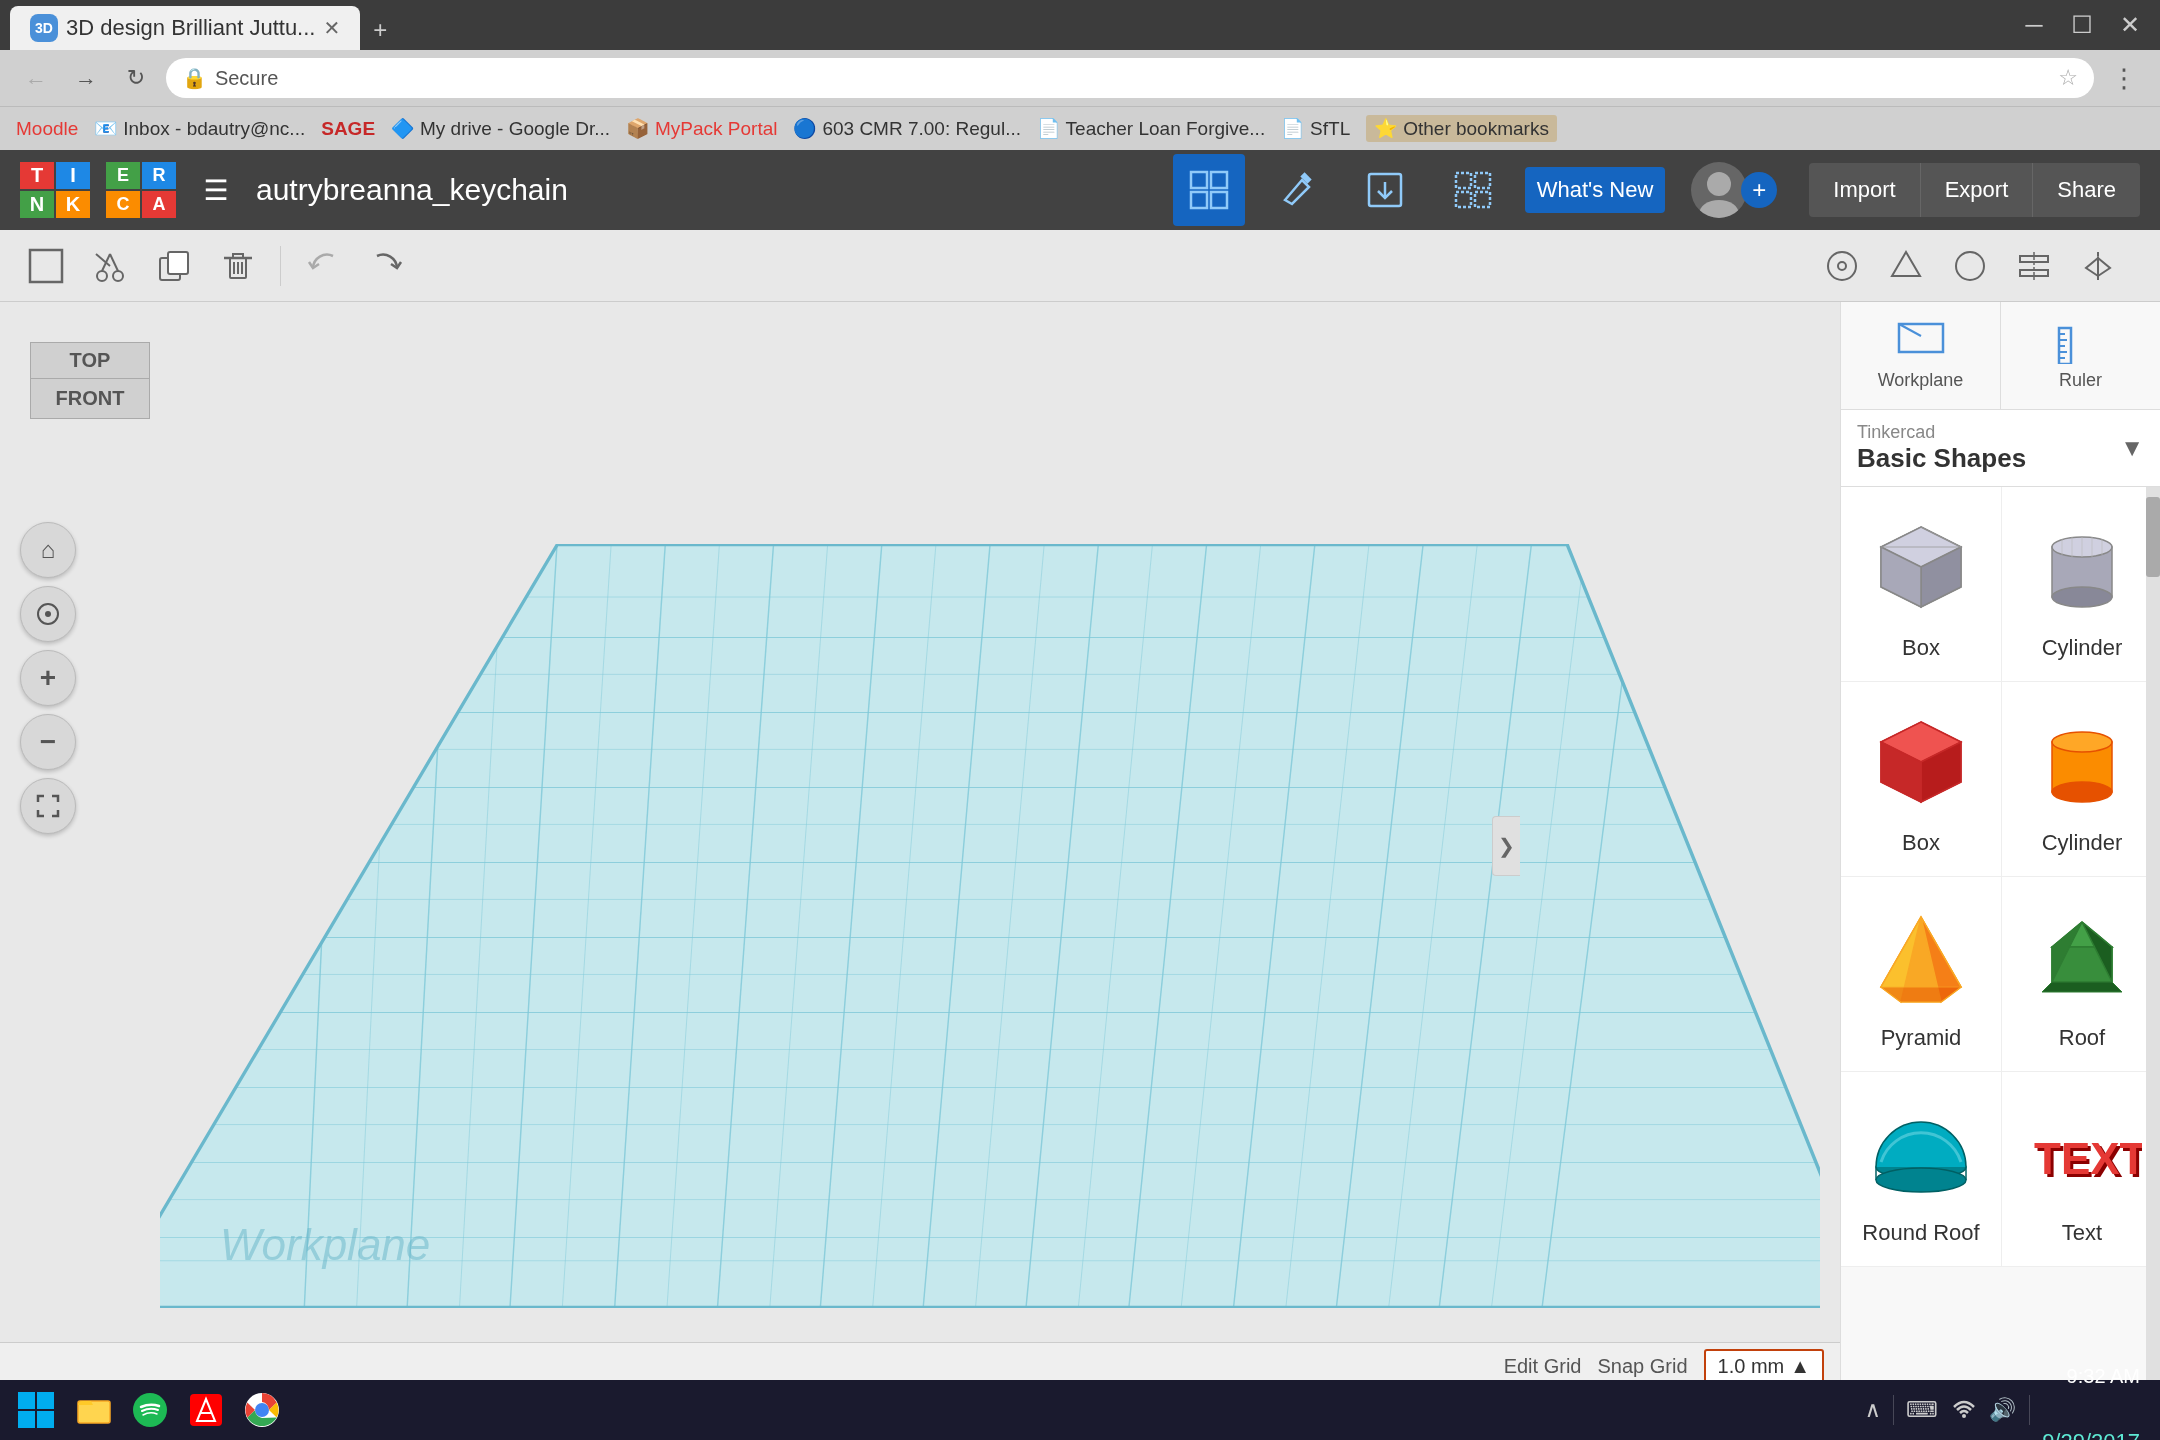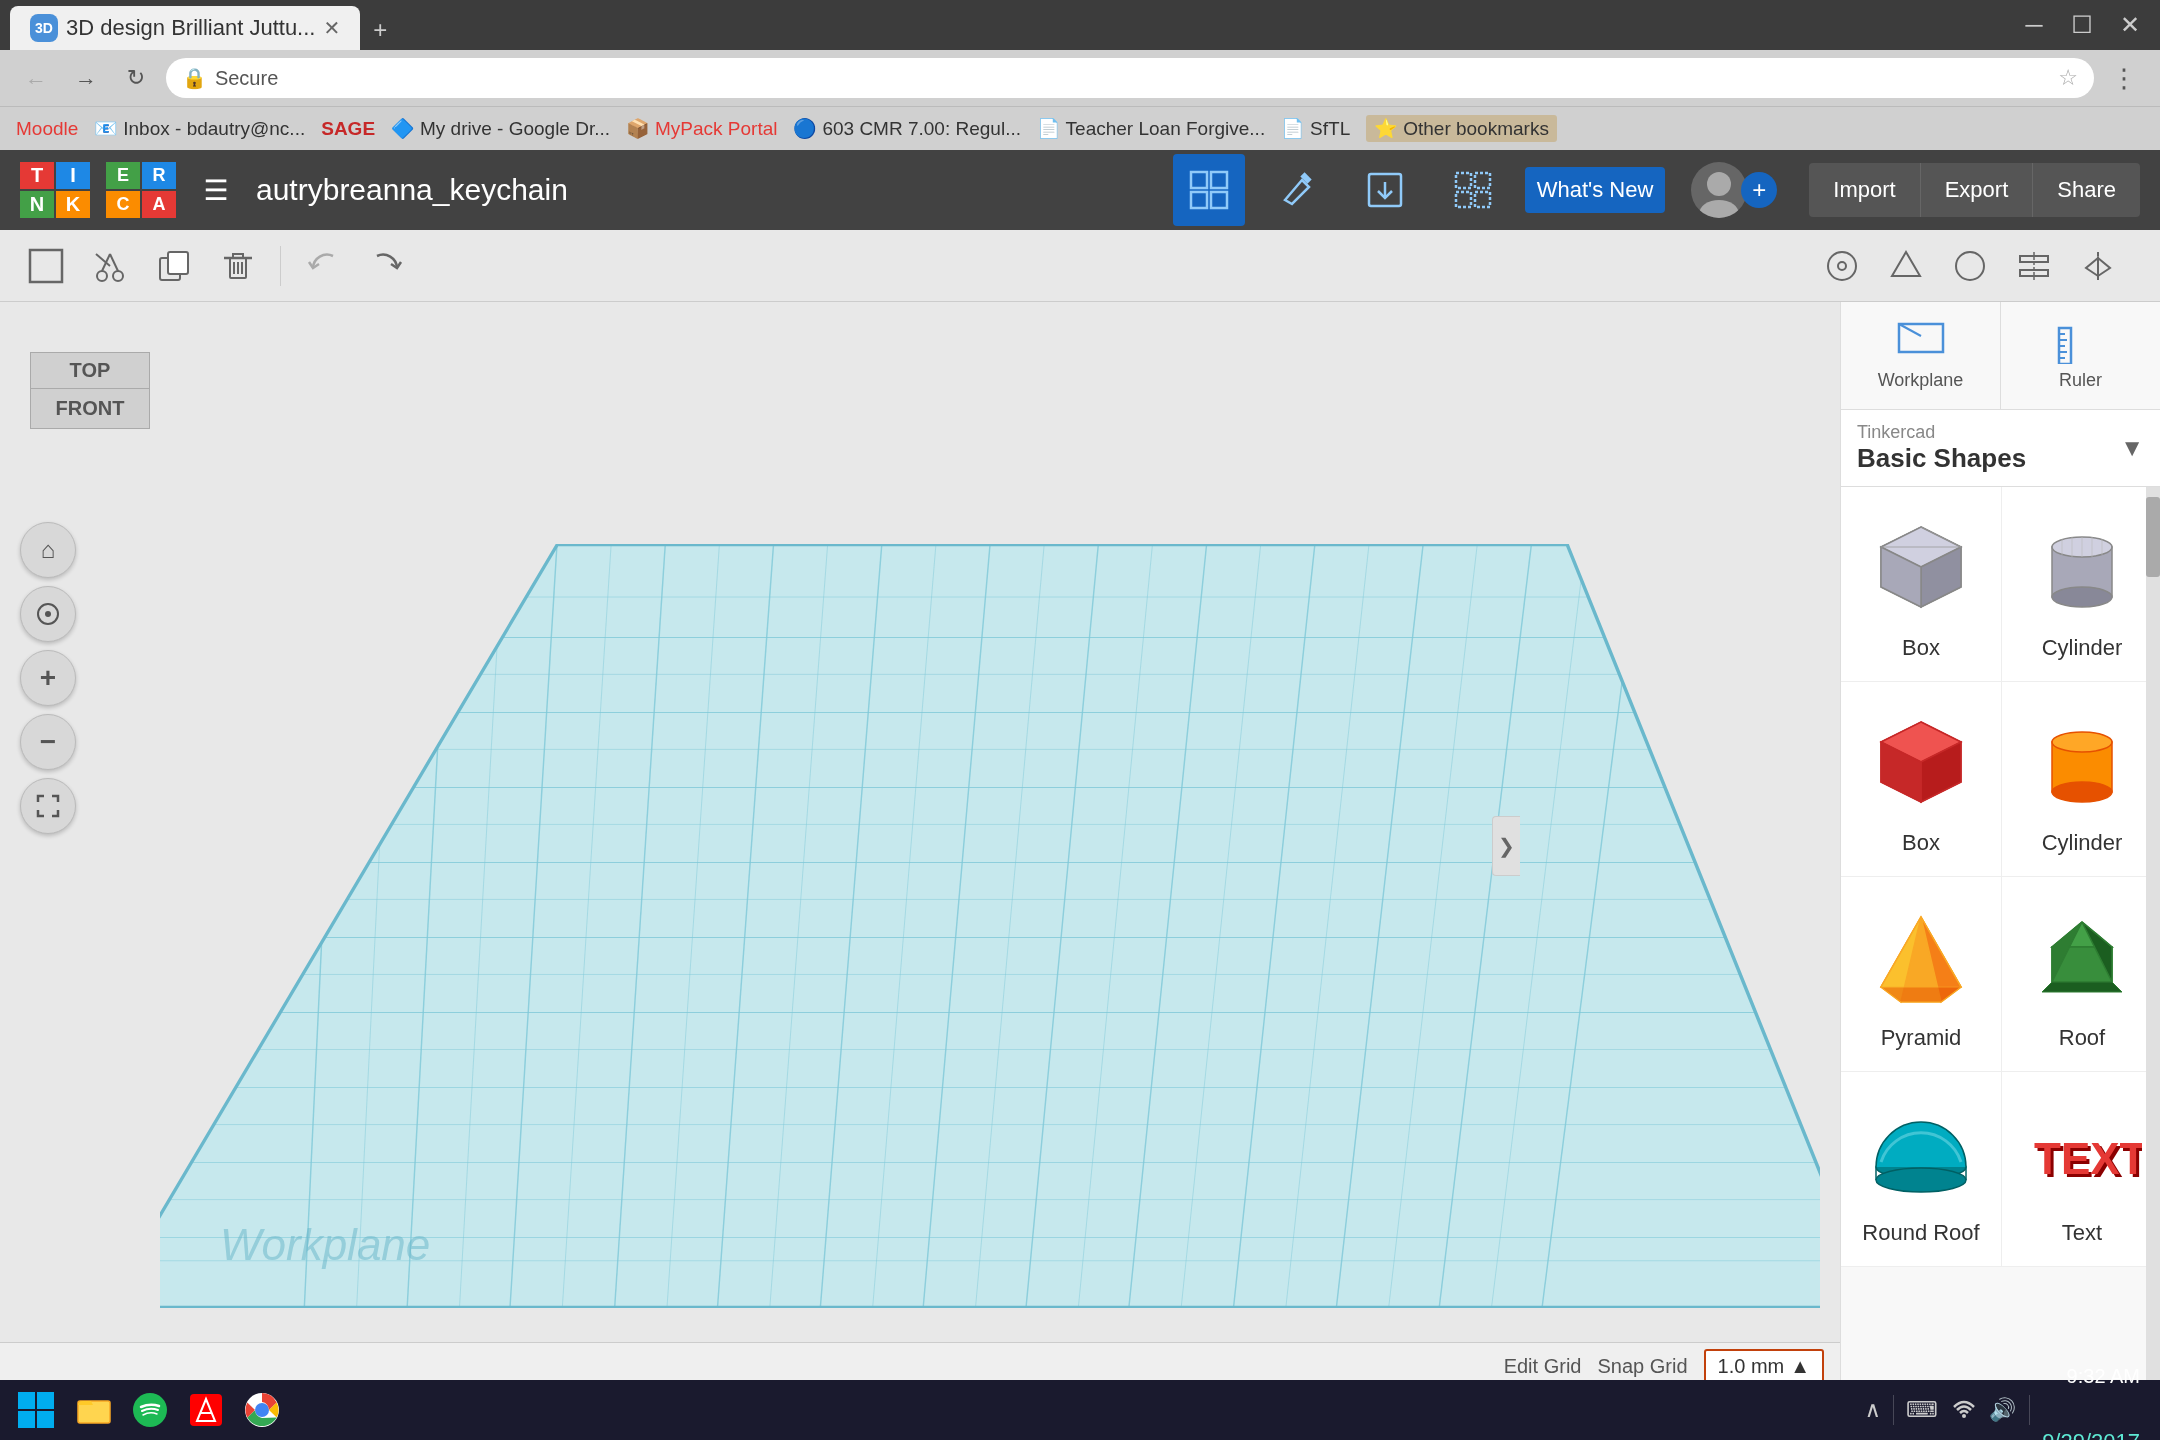--- a/index.html
+++ b/index.html
@@ -57,21 +57,21 @@
     .tool-spacer { flex: 1; }
     .view-tools { display: flex; gap: 4px; margin-right: 16px; }
 
     
     .main-area { flex: 1; display: flex; overflow: hidden; position: relative; }
 
     
     .viewport { flex: 1; position: relative; background: #e8e8e8; overflow: hidden; }
 
     
-    .view-cube { position: absolute; top: 50px; left: 30px; width: 120px; height: 120px; cursor: pointer; }
+    .view-cube { position: absolute; top: 40px; left: 30px; width: 120px; height: 120px; cursor: pointer; }
     .cube-face-top { background: #d0d0d0; border: 1px solid #aaa; padding: 6px 10px; text-align: center; font-size: 20px; color: #555; font-weight: bold; }
     .cube-face-front { background: #d0d0d0; border: 1px solid #aaa; padding: 8px 10px; text-align: center; font-size: 20px; color: #555; font-weight: bold; border-top: none; }
 
     
     .nav-controls { position: absolute; left: 20px; top: 220px; display: flex; flex-direction: column; gap: 8px; }
     .nav-circle-btn { width: 56px; height: 56px; border-radius: 50%; background: #d8d8d8; border: 1px solid #bbb; display: flex; align-items: center; justify-content: center; cursor: pointer; font-size: 24px; color: #555; box-shadow: 0 2px 4px rgba(0,0,0,0.2); }
 
     
     .workplane-container { position: absolute; left: 160px; top: 220px; right: 20px; bottom: 60px; }
     .workplane-svg { width: 100%; height: 100%; }

